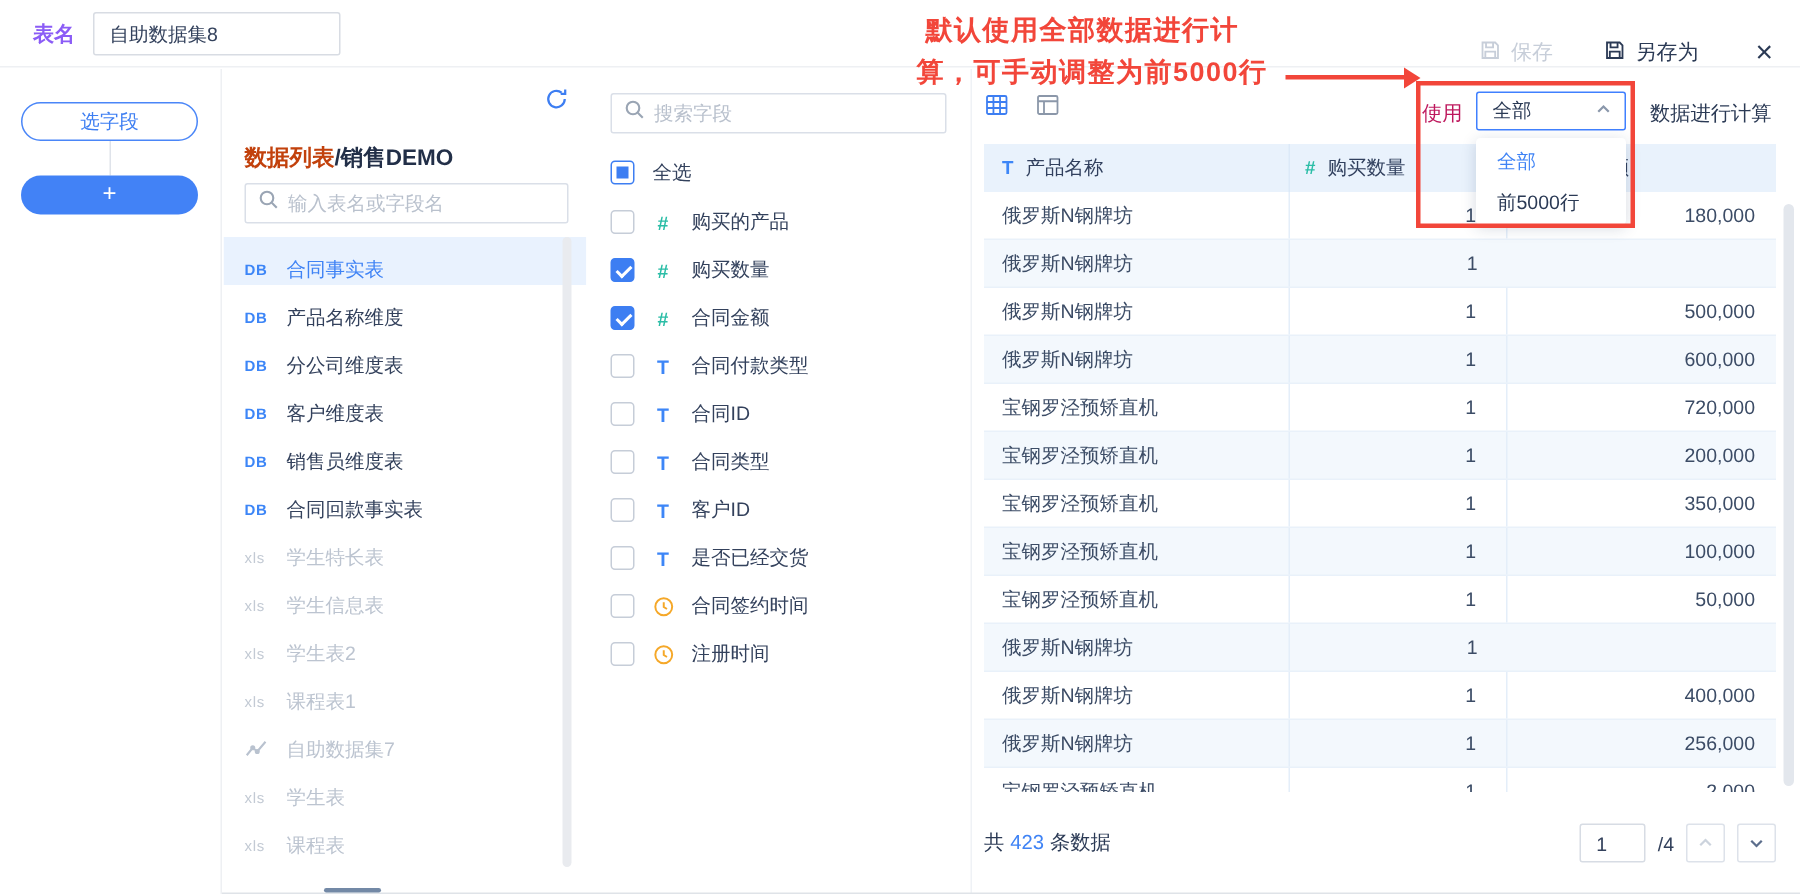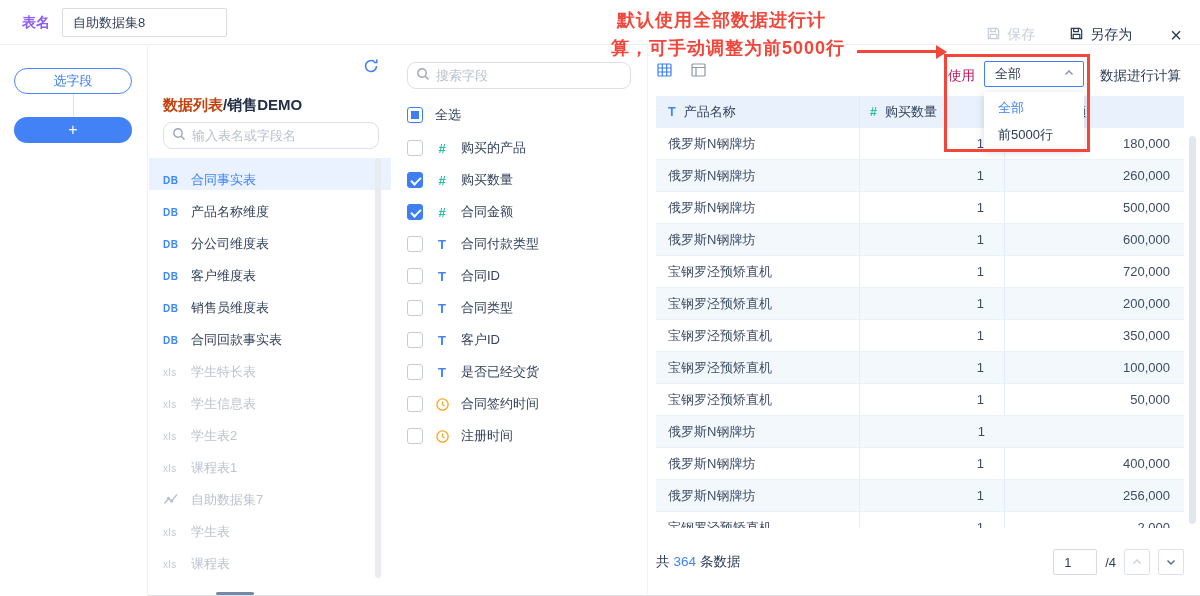--- a/index.html
+++ b/index.html
@@ -21,21 +21,21 @@
   .pill { position:absolute; left:14px; width:118px; height:26px; border-radius:13px; display:flex; align-items:center; justify-content:center; font-size:13px; }
   .pill.outline { top:22px; border:1px solid #4a86f8; color:#3d7ef2; background:#fff; cursor:pointer; }
   .pill.solid { top:71px; background:#4282f6; color:#fff; font-size:16px; cursor:pointer; }
   .connector { position:absolute; left:73px; top:48px; width:1px; height:23px; background:#dfe3ea; }
 
   
   .datalist { position:absolute; top:46px; left:149px; width:242px; bottom:0; background:#fff; }
   .dl-refresh { position:absolute; right:12px; top:12px; cursor:pointer; }
   .dl-title { position:absolute; left:14px; top:50px; font-size:15px; font-weight:bold; color:#222f48; white-space:nowrap; }
   .dl-title .link { color:#c2410c; cursor:pointer; }
-  .searchbox { position:absolute; left:14px; right:12px; height:27px; border:1px solid #dadfe8; border-radius:9px; background:#fff; display:flex; align-items:center; padding:0 8px; gap:6px; }
+  .searchbox { position:absolute; left:14px; right:12px; height:27px; border:1px solid #dadfe8; border-radius:2px; background:#fff; display:flex; align-items:center; padding:0 8px; gap:6px; }
   .dl-search { top:76px; }
   .searchbox input { border:none; outline:none; flex:1; font-size:13px; color:#33415c; font-family:inherit; min-width:0; }
   .searchbox input::placeholder { color:#b9c1cd; }
   .dl-list { position:absolute; left:0; right:0; top:112px; bottom:0; overflow:hidden; }
   .dl-item { height:32px; display:flex; align-items:center; padding:12px 10px 0 14px; font-size:13px; color:#33415c; cursor:pointer; }
   .dl-item .badge { width:28px; flex:0 0 28px; font-size:10px; font-weight:bold; color:#3d86f7; letter-spacing:.5px; }
   .dl-item.sel { background:#e9f2fe; color:#3f83f5; }
   .dl-item.off { color:#bcc4d0; }
   .dl-item.off .badge { color:#c3cad4; font-weight:normal; }
   .dl-scrollbar { position:absolute; right:10px; top:112px; width:6px; height:420px; border-radius:3px; background:#e9ebef; }
@@ -331,21 +331,20 @@
     </div>
     <div class="t-body">
       <div class="t-row">
           <div class="td c1">俄罗斯N钢牌坊</div>
           <div class="td c2">1</div>
           <div class="td c3">180,000</div>
         </div>
       <div class="t-row">
           <div class="td c1">俄罗斯N钢牌坊</div>
           <div class="td c2">1</div>
-          <div class="td c3">260,000</div>
         </div>
       <div class="t-row">
           <div class="td c1">俄罗斯N钢牌坊</div>
           <div class="td c2">1</div>
           <div class="td c3">500,000</div>
         </div>
       <div class="t-row">
           <div class="td c1">俄罗斯N钢牌坊</div>
           <div class="td c2">1</div>
           <div class="td c3">600,000</div>
@@ -393,21 +392,21 @@
           <div class="td c1">宝钢罗泾预矫直机</div>
           <div class="td c2">1</div>
           <div class="td c3">2,000</div>
         </div>
     </div>
   </div>
   <div class="pv-scrollbar"></div>
 
   <div class="pv-footer">
     <div class="pv-total">
-      <span>共</span><span class="cnt">364</span><span>条数据</span>
+      <span>共</span><span class="cnt">423</span><span>条数据</span>
     </div>
     <div class="pager">
       <input class="pg-input" type="text" value="1" style="">
       <span class="pg-total">/4</span>
       <div class="pg-btn">
           <svg width="12" height="12" viewBox="0 0 12 12" fill="none" stroke="#ccd3dd" stroke-width="1.5">
             <path d="M2.5 7.5 L6 4 L9.5 7.5"></path>
           </svg>
         </div>
       <div class="pg-btn">

